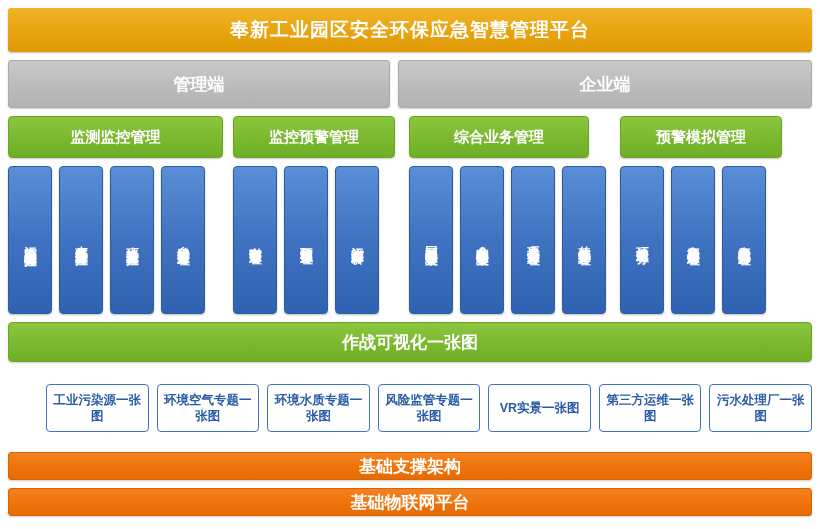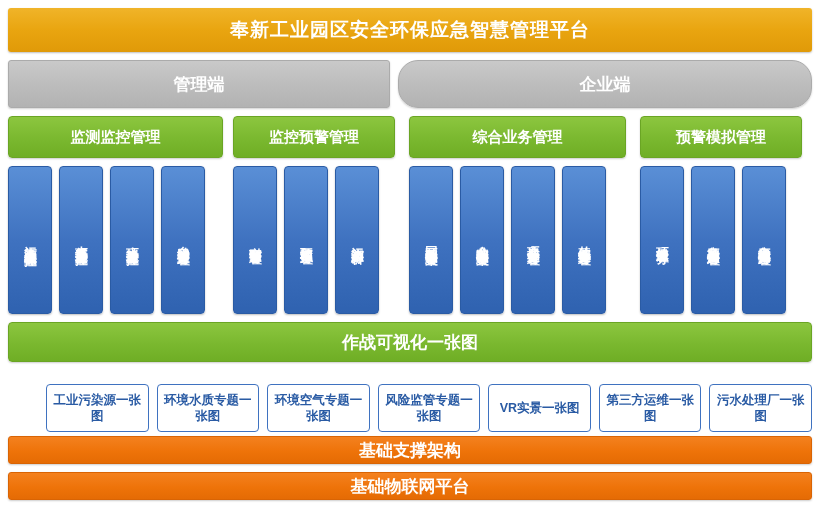--- a/index.html
+++ b/index.html
@@ -49,21 +49,21 @@
     margin-bottom: 8px;
   }
   .end-box {
     height: 48px;
     background: linear-gradient(to bottom, #c9c9c9 0%, #bdbdbd 50%, #b2b2b2 100%);
     font-size: 17px;
     border: 1px solid #ababab;
     box-shadow: 0 1px 2px rgba(0,0,0,0.18);
   }
   .end-manage { width: 382px; }
-  .end-enterprise { flex: 1; border-radius: 20px; }
+  .end-enterprise { flex: 1; }
 
   
   .modules-row {
     display: flex;
     align-items: flex-start;
     margin-bottom: 8px;
   }
   .module {
     display: flex;
     flex-direction: column;
@@ -114,21 +114,21 @@
     border: 1px solid #6aa524;
     box-shadow: 0 1px 2px rgba(0,0,0,0.2);
     margin-bottom: 22px;
     border-radius: 4px;
   }
 
   
   .map-row {
     display: flex;
     gap: 8px;
-    margin-bottom: 4px;
+    margin-bottom: 20px;
     padding-left: 38px;
   }
   .map-card {
     flex: 1;
     height: 48px;
     box-sizing: border-box;
     background: #ffffff;
     border: 1px solid #3f72c0;
     border-radius: 4px;
     color: #2a5ba4;
@@ -184,21 +184,21 @@
       <div class="cards">
         <div class="card">实时预警管理</div>
         <div class="card">预警模拟管理</div>
         <div class="card">污染溯源分析</div>
       </div>
     </div>
 
     <div class="mod-gap-md"></div>
 
     <div class="module">
-      <div class="bar module-head" style="width:217px;">综合业务管理</div>
+      <div class="bar module-head" style="width:180px;">综合业务管理</div>
       <div class="cards">
         <div class="card">园区基础档案管理</div>
         <div class="card">企业基础档案管理</div>
         <div class="card">专项任务业务管理</div>
         <div class="card">其他综合业务管理</div>
       </div>
     </div>
 
     <div class="mod-gap-md"></div>
 
@@ -210,22 +210,22 @@
         <div class="card">应急救援指挥管理</div>
       </div>
     </div>
 
   </div>
 
   <div class="bar viz-bar">作战可视化一张图</div>
 
   <div class="map-row">
     <div class="map-card">工业污染源一张图</div>
+    <div class="map-card">环境空气专题一张图</div>
     <div class="map-card">环境水质专题一张图</div>
-    <div class="map-card">环境空气专题一张图</div>
     <div class="map-card">风险监管专题一张图</div>
     <div class="map-card">VR实景一张图</div>
     <div class="map-card">第三方运维一张图</div>
     <div class="map-card">污水处理厂一张图</div>
   </div>
 
   <div class="bar orange-bar">基础支撑架构</div>
   <div class="bar orange-bar">基础物联网平台</div>
 
 </div>

